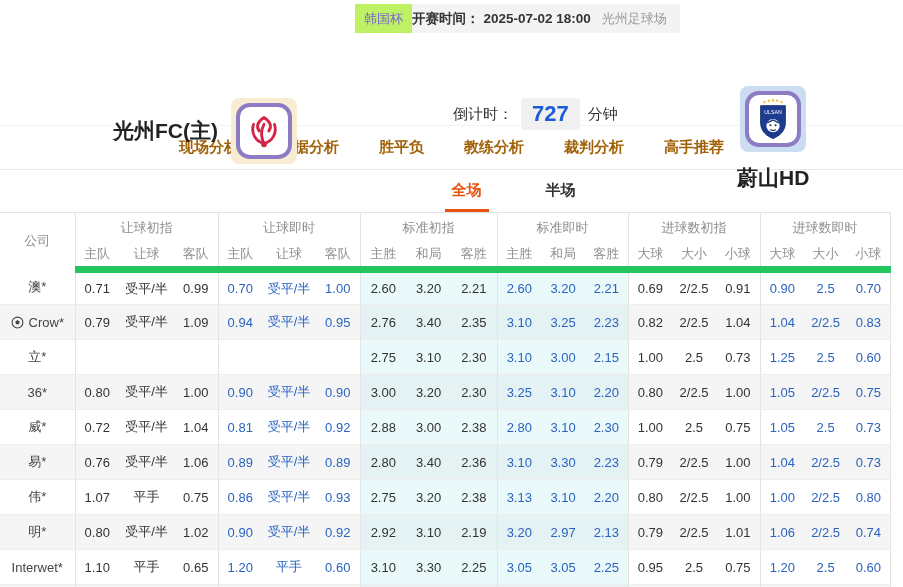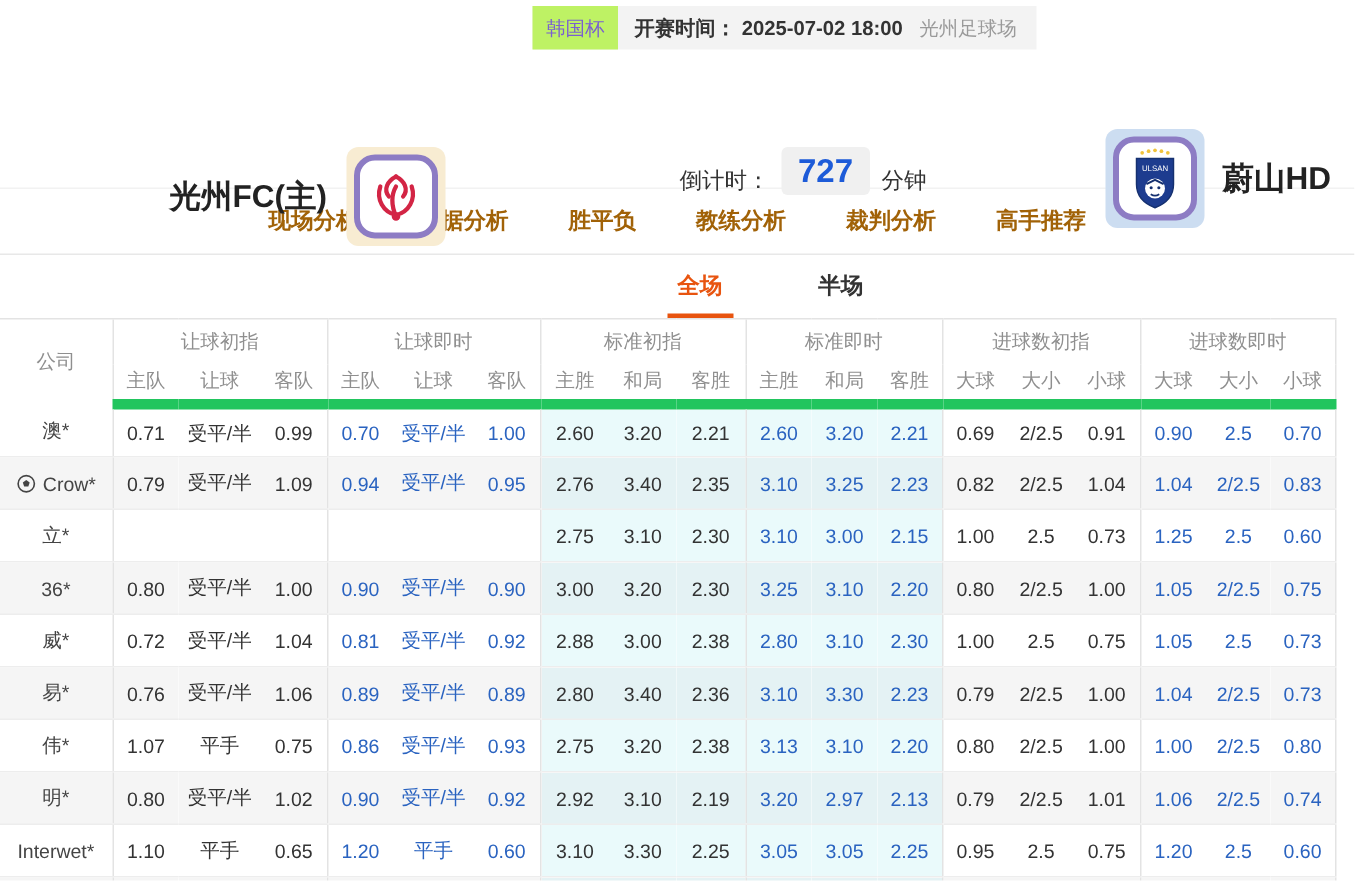--- a/index.html
+++ b/index.html
@@ -8,36 +8,36 @@
     background: #fff; color: #333;
     font-family: "Liberation Sans", "DejaVu Sans", sans-serif;
   }
   
   .topbar-zone { position: relative; height: 40px; }
   .match-bar { position: absolute; left: 355px; top: 4px; height: 29px;
     background: #f3f3f3; display: flex; align-items: center; }
   .league-badge { background: #bef264; color: #7a5fd0; font-size: 13px;
     padding: 0 9px; height: 100%; display: flex; align-items: center; }
   .kick-label, .kick-time { font-weight: bold; font-size: 13.5px; color: #333; }
-  .kick-label { margin-left: 11px; }
+  .kick-label { }
   .kick-time { margin-left: 4px; }
   .venue { color: #9a9a9a; font-size: 13px; margin: 0 13px 0 11px; }
   
   .team-row { position: relative; height: 85px; }
   .home-block { position: absolute; left: 113px; top: 58px; display: flex; align-items: center; gap: 13px; }
-  .away-block { position: absolute; left: 737px; top: 46px; display: flex; align-items: center; gap: 12px; }
+  .away-block { position: absolute; left: 737px; top: 46px; display: flex; align-items: center; gap: 12px; flex-direction: column; }
   .team-name { font-size: 21px; font-weight: bold; color: #222; white-space: nowrap; }
   .logo-outer { width: 66px; height: 66px; border-radius: 8px;
     display: flex; align-items: center; justify-content: center; flex: 0 0 auto; }
   .home-block .logo-outer { background: #f8ecd2; }
   .away-block .logo-outer { background: #ccddf1; }
   .logo-inner { width: 56px; height: 56px; background: #fff; border: 4px solid #8d7cc4;
     border-radius: 14px; display: flex; align-items: center; justify-content: center; }
   .countdown { position: absolute; left: 453px; top: 58px; display: flex;
-    align-items: flex-end; gap: 8px; font-size: 15px; color: #333; }
+    align-items: center; gap: 8px; font-size: 15px; color: #333; }
   .cd-value { background: #f0f0f0; color: #1d5bd8; font-weight: bold; font-size: 22px;
     padding: 3px 11px; border-radius: 4px; }
   
   .nav-row { height: 45px; border-top: 1px solid #f2f2f2; border-bottom: 1px solid #e8e8e8;
     display: flex; align-items: center; justify-content: center; gap: 40px; }
   .nav-item { font-size: 15px; font-weight: bold; color: #a16207; cursor: pointer; white-space: nowrap; }
   .nav-item.active { background: #e8490e; color: #fff; border-radius: 17px;
     padding: 7px 15px; font-size: 14px; }
   
   .subtab-row { height: 42px; display: flex; align-items: flex-end; justify-content: center;

